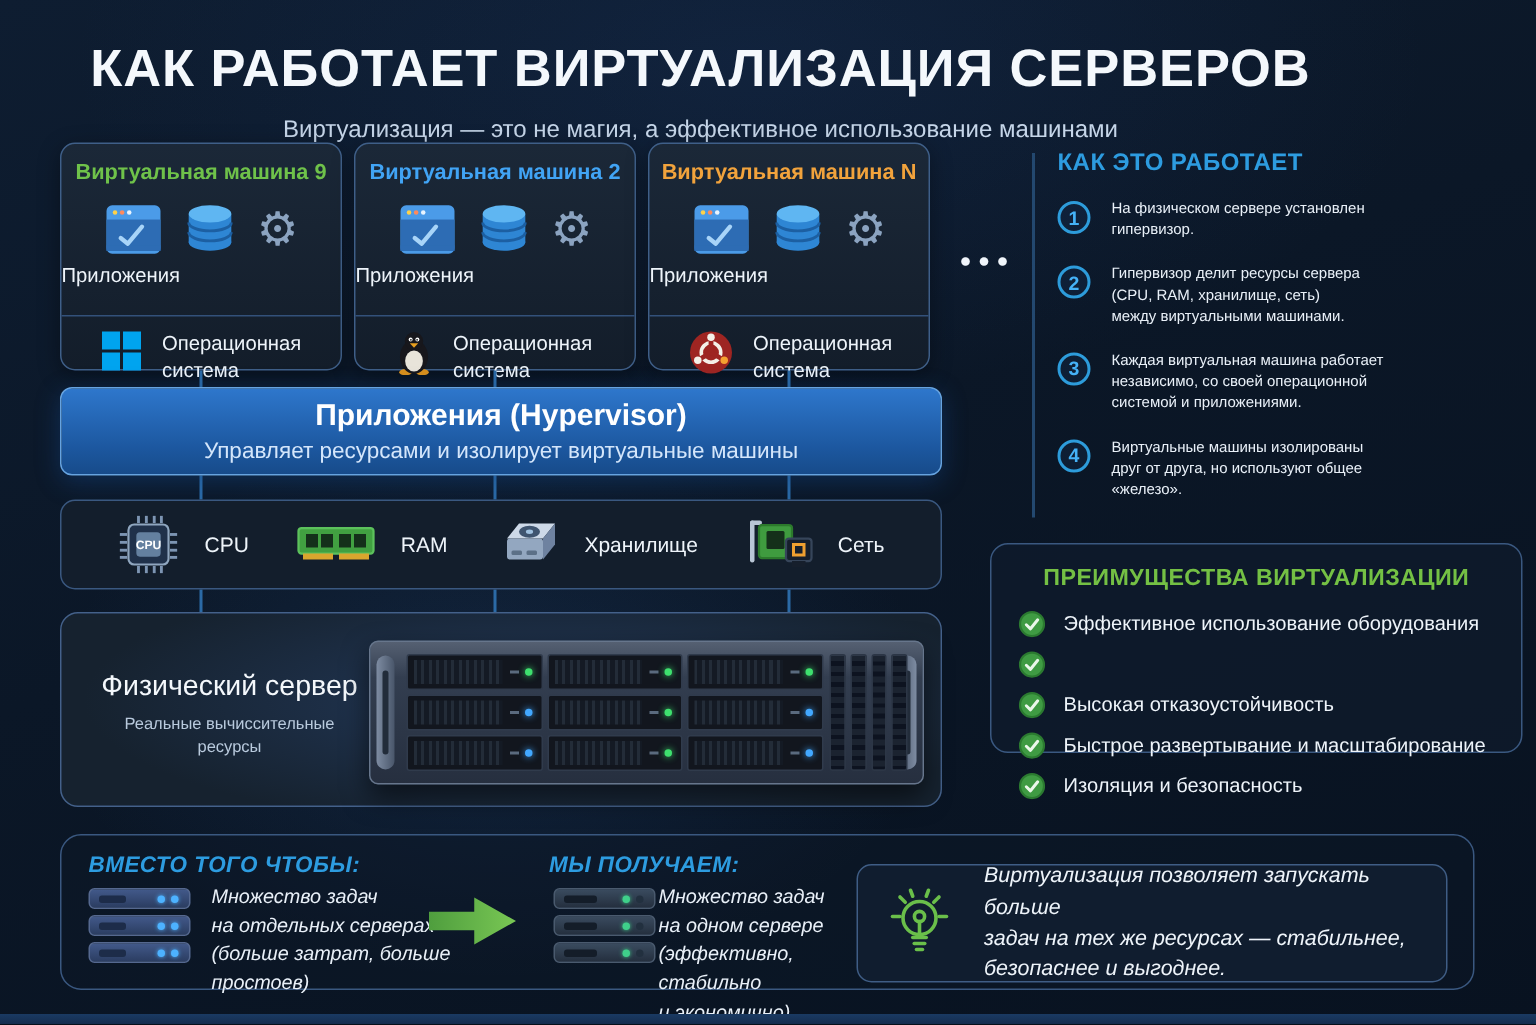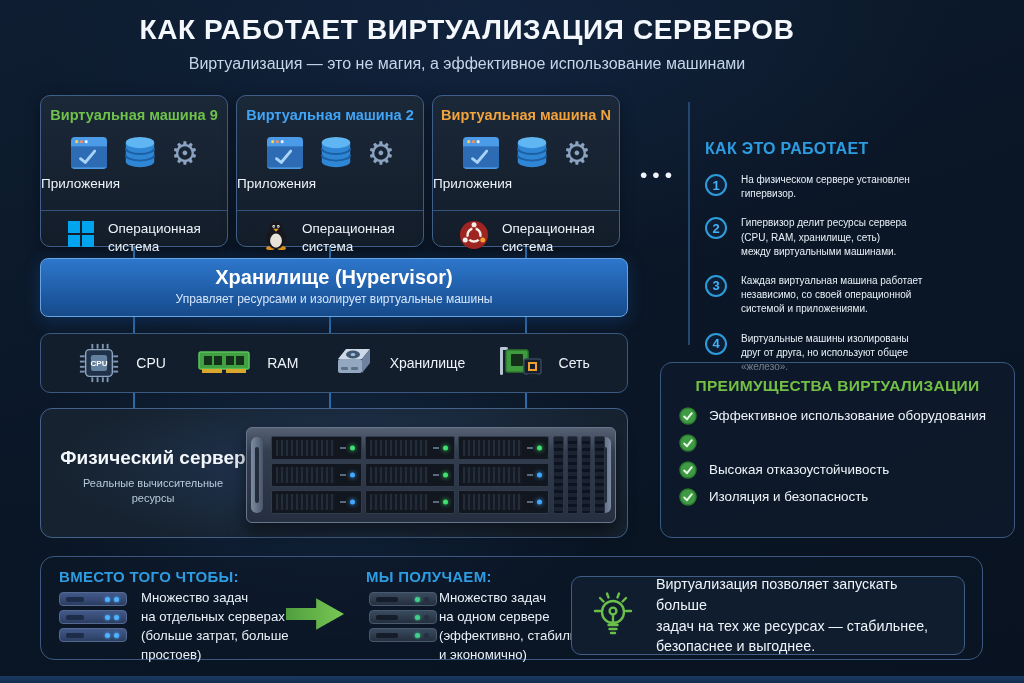--- a/index.html
+++ b/index.html
@@ -8,21 +8,21 @@
     font-family:"Liberation Sans","DejaVu Sans",sans-serif;
     color:#e8eff7;
     background:
       radial-gradient(420px 260px at 330px 470px, rgba(45,90,150,.22), rgba(0,0,0,0) 70%),
       radial-gradient(600px 300px at 500px 40px, rgba(30,60,110,.25), rgba(0,0,0,0) 75%),
       linear-gradient(160deg,#0e1d31 0%,#0b1727 45%,#081220 100%);
   }
   .pre{white-space:pre-line;}
   
   .header{position:absolute;left:0;top:14px;width:934px;text-align:center;}
-  .title{font-size:28px;font-weight:bold;letter-spacing:.6px;color:#f4f8fc;margin:0;}
+  .title{font-size:35px;font-weight:bold;letter-spacing:.6px;color:#f4f8fc;margin:12px;}
   .subtitle{font-size:16px;color:#c6d6e9;margin-top:9px;}
   
   .vm-card{position:absolute;top:95px;width:188px;height:152px;border-radius:10px;
     background:linear-gradient(180deg,#1b2838,#131d2a);
     border:1.5px solid #3f5f88;box-sizing:border-box;box-shadow:0 4px 14px rgba(0,0,0,.35);}
   .vm1{left:40px}.vm2{left:236px}.vm3{left:432px}
   .vm-title{font-size:14.5px;font-weight:bold;text-align:center;margin-top:11px;}
   .vm1 .vm-title{color:#6fc24a}.vm2 .vm-title{color:#41a4f5}.vm3 .vm-title{color:#f2a33c}
   .vm-icons{display:flex;justify-content:center;align-items:center;gap:13px;margin-top:10px;height:40px;}
   .gear-glyph{font-size:31px;line-height:31px;color:#8ba3c0;font-family:"DejaVu Sans",sans-serif;}
@@ -31,33 +31,33 @@
   .vm-os-label{font-size:13.5px;line-height:1.3;color:#eef4fa;}
   .ellipsis{position:absolute;left:640px;top:163px;font-size:21px;letter-spacing:5px;color:#f0f5fb;}
   
   .conn{position:absolute;width:2px;background:#2b6aa6;}
   
   .hypervisor{position:absolute;left:40px;top:258px;width:588px;height:59px;border-radius:8px;
     background:linear-gradient(180deg,#2e77cc 0%,#1c579f 70%,#174b8a 100%);
     border:1.5px solid #66a3e0;box-sizing:border-box;text-align:center;
     box-shadow:0 4px 16px rgba(20,70,140,.45);}
   .hyp-title{font-size:20px;font-weight:bold;color:#ffffff;margin-top:7px;}
-  .hyp-sub{font-size:12px;color:#d4e6fb;margin-top:3px;}
+  .hyp-sub{font-size:15px;color:#d4e6fb;margin-top:3px;}
   
   .resources{position:absolute;left:40px;top:333px;width:588px;height:60px;border-radius:10px;
     background:#131e2c;border:1.5px solid #3a5880;box-sizing:border-box;
     display:flex;align-items:center;justify-content:space-evenly;padding:0 6px;}
   .res-item{display:flex;align-items:center;gap:16px;}
   .res-label{font-size:14px;color:#eef4fa;}
   
   .server-box{position:absolute;left:40px;top:408px;width:588px;height:130px;border-radius:12px;
     background:radial-gradient(70% 90% at 55% 45%, #23395a 0%, #16222f 75%);
     border:1.5px solid #44618a;box-sizing:border-box;}
   .server-text{position:absolute;left:18px;top:38px;width:188px;text-align:center;}
-  .server-title{font-size:19px;font-weight:bold;color:#f4f8fc;}
+  .server-title{font-size:19px;font-weight:normal;color:#f4f8fc;}
   .server-sub{font-size:11px;color:#b9cadd;margin-top:7px;line-height:1.35;}
   .chassis{position:absolute;left:205px;top:18px;width:368px;height:94px;border-radius:6px;
     background:linear-gradient(180deg,#556072 0%,#333e50 25%,#262f3f 100%);
     border:1px solid #67768c;box-shadow:0 8px 18px rgba(0,0,0,.55);}
   .ear{position:absolute;top:9px;width:12px;height:76px;border-radius:6px;
     background:linear-gradient(90deg,#7e8ca2,#49566a);}
   .ear.l{left:4px}.ear.r{right:4px;background:linear-gradient(90deg,#49566a,#7e8ca2);}
   .ear::after{content:"";position:absolute;left:4px;top:10px;width:4px;height:56px;border-radius:3px;background:#222c3a;}
   .bays{position:absolute;left:24px;top:8px;width:278px;height:78px;display:grid;
     grid-template-columns:repeat(3,1fr);grid-template-rows:repeat(3,1fr);gap:3px;}
@@ -65,38 +65,38 @@
   .bay::before{content:"";position:absolute;left:4px;top:3px;right:26px;bottom:3px;
     background:repeating-linear-gradient(90deg,#232c38 0 2px,#141a24 2px 5px);}
   .bay .dash{position:absolute;right:15px;top:50%;width:6px;height:2px;background:#5a6a7e;transform:translateY(-50%);}
   .bay .led{position:absolute;right:6px;top:50%;width:5px;height:5px;border-radius:50%;transform:translateY(-50%);}
   .bay[data-led="green"] .led{background:#3ee06e;box-shadow:0 0 5px #3ee06e;}
   .bay[data-led="blue"] .led{background:#42a8ff;box-shadow:0 0 5px #42a8ff;}
   .vents{position:absolute;left:306px;top:8px;width:52px;height:78px;display:grid;grid-template-columns:repeat(4,1fr);gap:3px;}
   .vent{background:repeating-linear-gradient(180deg,#1b2330 0 4px,#0d1320 4px 7px);border:1px solid #2c3646;border-radius:2px;}
   
   .hiw-line{position:absolute;left:688px;top:102px;width:2px;height:243px;background:#23486f;}
-  .hiw{position:absolute;left:705px;top:100px;width:312px;margin-top:40px;}
+  .hiw{position:absolute;left:705px;top:100px;width:312px;}
   .hiw-heading{font-size:16px;font-weight:bold;color:#2d9ce0;letter-spacing:.3px;}
   .steps{margin-top:15px;display:flex;flex-direction:column;gap:15px;}
   .step{display:flex;gap:14px;}
   .step-num{flex:0 0 auto;width:22px;height:22px;border-radius:50%;border:2px solid #2d9cdb;
     color:#45b2f7;font-size:13px;font-weight:bold;display:flex;align-items:center;justify-content:center;
     background:rgba(20,45,80,.35);box-sizing:border-box;margin-top:1px;}
   .step-text{font-size:10px;line-height:1.42;color:#e9f0f8;}
   
-  .benefits{position:absolute;left:660px;top:362px;width:355px;height:176px;border-radius:12px;
+  .benefits{position:absolute;left:660px;top:362px;width:355px;height:140px;border-radius:12px;
     background:rgba(16,29,48,.55);border:1.5px solid #3a5880;box-sizing:border-box;padding:14px 18px 16px 18px;}
   .ben-heading{font-size:15.5px;font-weight:bold;color:#74c044;text-align:center;letter-spacing:.3px;}
   .ben-list{margin-top:12px;display:flex;flex-direction:column;gap:9px;}
   .ben-item{display:flex;gap:12px;align-items:flex-start;}
   .ben-text{font-size:13.4px;line-height:1.35;color:#eef4fa;}
   
   .bottom-box{position:absolute;left:40px;top:556px;width:943px;height:104px;border-radius:14px;
-    background:rgba(13,24,40,.45);border:1.5px solid #3a5880;box-sizing:border-box;}
+    background:rgba(13,24,40,.45);border:1.5px solid #3a5880;box-sizing:border-box;font-style:italic;}
   .cmp-heading{position:absolute;font-size:15px;font-weight:bold;color:#2d9ce0;letter-spacing:.3px;}
   .cmp-text{position:absolute;font-size:13.2px;line-height:1.45;color:#e9f0f8;}
   .stack{position:absolute;display:flex;flex-direction:column;gap:4px;}
   .sbar{position:relative;width:68px;height:14px;border-radius:4px;
     background:linear-gradient(180deg,#42598a,#2b3d61);border:1px solid #55688f;box-sizing:border-box;}
   .sbar .tag{position:absolute;left:6px;top:4px;width:18px;height:5px;border-radius:2px;background:#1d2c49;}
   .sbar .d1,.sbar .d2{position:absolute;top:4px;width:5px;height:5px;border-radius:50%;background:#4db2ff;box-shadow:0 0 3px #4db2ff;}
   .sbar .d1{right:16px}.sbar .d2{right:7px}
   .stack.after .sbar{background:linear-gradient(180deg,#3a4b5f,#242f3e);border-color:#4a5a6e;}
   .stack.after .tag{background:#141d29;width:22px;}
@@ -259,21 +259,21 @@
   <div class="conn" style="left:329px;top:247px;height:11px;"></div>
   <div class="conn" style="left:525px;top:247px;height:11px;"></div>
   <div class="conn" style="left:133px;top:317px;height:16px;"></div>
   <div class="conn" style="left:329px;top:317px;height:16px;"></div>
   <div class="conn" style="left:525px;top:317px;height:16px;"></div>
   <div class="conn" style="left:133px;top:393px;height:15px;"></div>
   <div class="conn" style="left:329px;top:393px;height:15px;"></div>
   <div class="conn" style="left:525px;top:393px;height:15px;"></div>
 
   <div class="hypervisor">
-    <div class="hyp-title">Хранилище (Hypervisor)</div>
+    <div class="hyp-title">Приложения (Hypervisor)</div>
     <div class="hyp-sub">Управляет ресурсами и изолирует виртуальные машины</div>
   </div>
 
   <div class="resources">
     <div class="res-item">
       <span>
         <svg width="42" height="42" viewBox="0 0 44 44">
           <g stroke="#7d95b3" stroke-width="2">
             <line x1="15" y1="2" x2="15" y2="7"></line>
               <line x1="20.5" y1="2" x2="20.5" y2="7"></line>
@@ -458,20 +458,29 @@
           </span>
         <span class="ben-text pre">Высокая отказоустойчивость</span>
       </div>
       <div class="ben-item">
         <span>
             <svg width="18" height="18" viewBox="0 0 18 18">
               <circle cx="9" cy="9" r="8" fill="#3f9b43" stroke="#2b7a30" stroke-width="1.5"></circle>
               <polyline points="5.2,9.5 8,12.2 12.8,6.2" fill="none" stroke="#eaf7ea" stroke-width="2" stroke-linecap="round" stroke-linejoin="round"></polyline>
             </svg>
           </span>
+        <span class="ben-text pre">Быстрое развертывание и масштабирование</span>
+      </div>
+      <div class="ben-item">
+        <span>
+            <svg width="18" height="18" viewBox="0 0 18 18">
+              <circle cx="9" cy="9" r="8" fill="#3f9b43" stroke="#2b7a30" stroke-width="1.5"></circle>
+              <polyline points="5.2,9.5 8,12.2 12.8,6.2" fill="none" stroke="#eaf7ea" stroke-width="2" stroke-linecap="round" stroke-linejoin="round"></polyline>
+            </svg>
+          </span>
         <span class="ben-text pre">Изоляция и безопасность</span>
       </div>
     </div>
   </div>
 
   <div class="bottom-box">
     <div class="cmp-heading" style="left:18px;top:11px;">ВМЕСТО ТОГО ЧТОБЫ:</div>
     <div class="stack before" style="left:18px;top:35px;">
       <div class="sbar">
           <span class="tag"></span>

